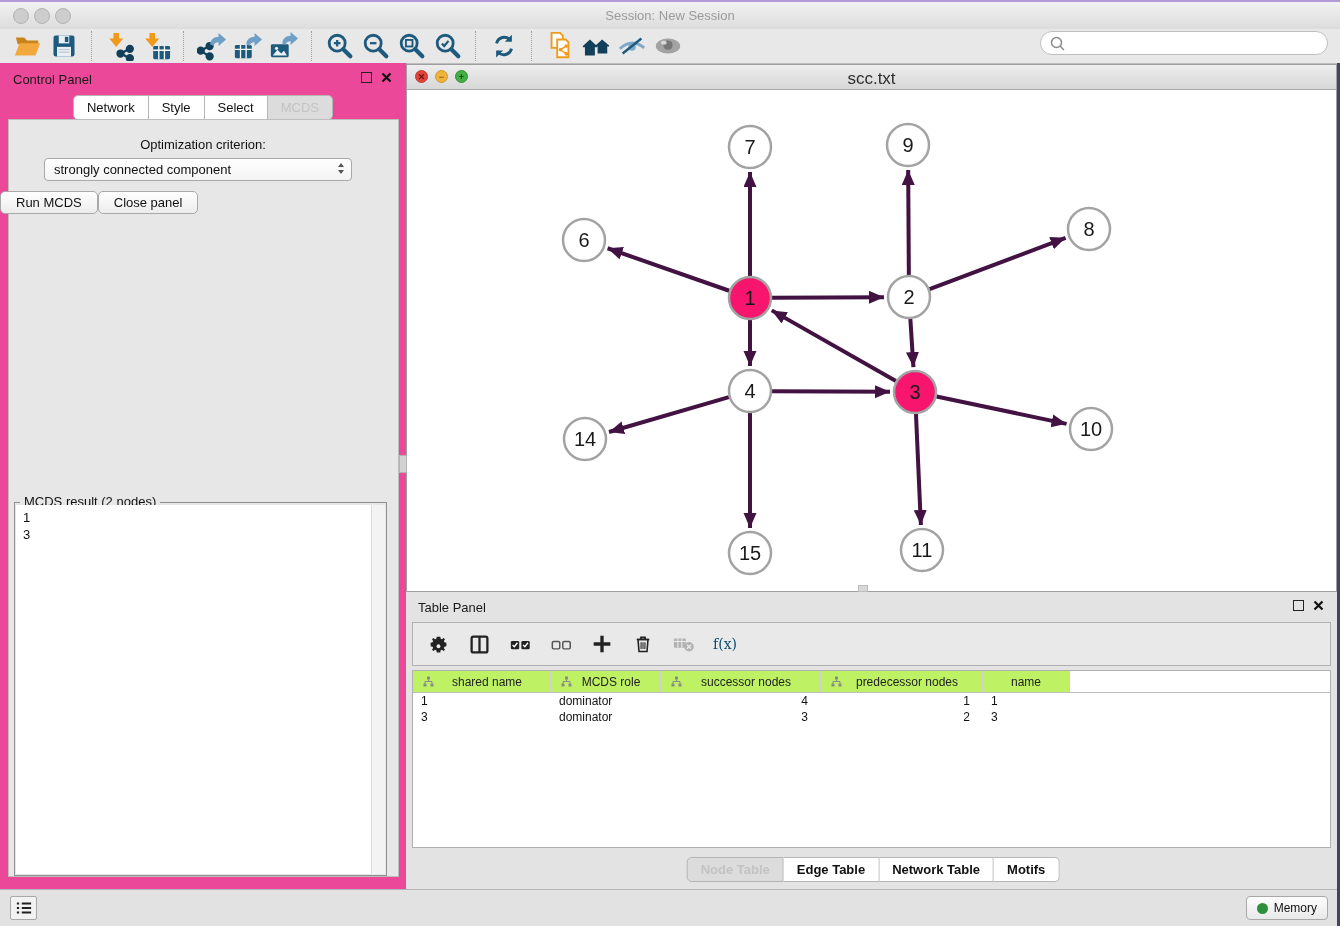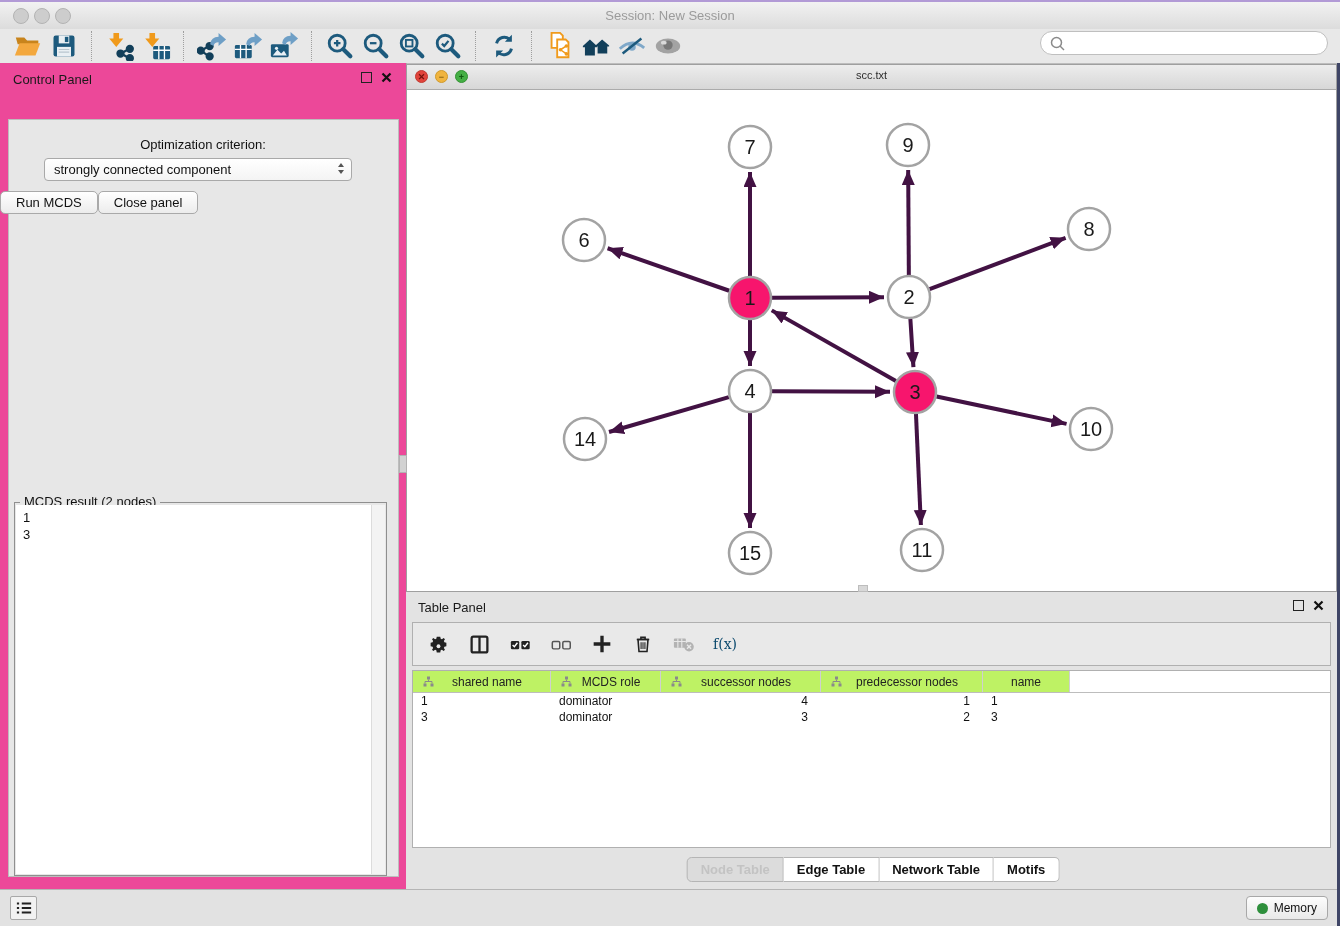--- a/index.html
+++ b/index.html
@@ -48,21 +48,21 @@
   #result-scroll{position:absolute;right:0;top:0;bottom:0;width:13px;background:#f3f3f3;border-left:1px solid #dcdcdc}
   #result-lines{padding:4px 7px;font-size:13px;line-height:17px;color:#111}
 
   
   #net-window{position:absolute;left:406px;top:64px;width:931px;height:528px;border:1px solid #9f9f9f;
     background:#fff;box-sizing:border-box}
   #net-titlebar{position:absolute;left:0;right:0;top:0;height:24px;background:linear-gradient(#ededed,#d7d7d7);
     border-bottom:1px solid #ababab}
   .tl{position:absolute;top:5px;width:13px;height:13px;border-radius:50%;font-size:9px;line-height:12px;
     text-align:center;font-weight:bold;box-sizing:border-box}
-  #net-title{position:absolute;left:0;right:0;top:4px;text-align:center;font-size:11px;color:#2e2e2e}
+  #net-title{position:absolute;left:0;right:0;top:4px;text-align:center;font-size:17px;color:#2e2e2e}
   #net-canvas{position:absolute;left:0;right:0;top:25px;bottom:0;background:#fff}
   #graph-svg{position:absolute;left:0;top:0}
 
   
   #v-grip{position:absolute;left:399px;top:455px;width:8px;height:18px;background:#d2d2d2;border:1px solid #b2b2b2;box-sizing:border-box}
   #h-grip{position:absolute;left:858px;top:585px;width:10px;height:7px;background:#d8d8d8;border:1px solid #bdbdbd;box-sizing:border-box}
 
   
   #table-panel{position:absolute;left:406px;top:592px;right:0;bottom:36px;background:#e3e3e3}
   #tp-title{position:absolute;left:12px;top:8px;font-size:13px;color:#1a1a1a}
@@ -254,20 +254,26 @@
 </div>
 
 <div id="control-panel">
   <div id="cp-title">Control Panel</div>
   <div class="win-icons" style="right:14px">
     <span class="float-ic"></span>
     <svg width="11" height="11" viewBox="0 0 11 11">
         <path d="M1.5 1.5l8 8M9.5 1.5l-8 8" stroke="#111" stroke-width="2.2"></path>
       </svg>
   </div>
+  <div id="cp-tabs">
+      <div class="tab">Network</div>
+      <div class="tab">Style</div>
+      <div class="tab">Select</div>
+      <div class="tab selected">MCDS</div>
+    </div>
   <div id="cp-box"></div>
   <div id="opt-label">Optimization criterion:</div>
   <div id="criterion">
     <span>strongly connected component</span>
     <span id="stepper">
         <span class="arr-up"></span>
         <span class="arr-dn"></span>
       </span>
   </div>
   <div id="cp-buttons">

